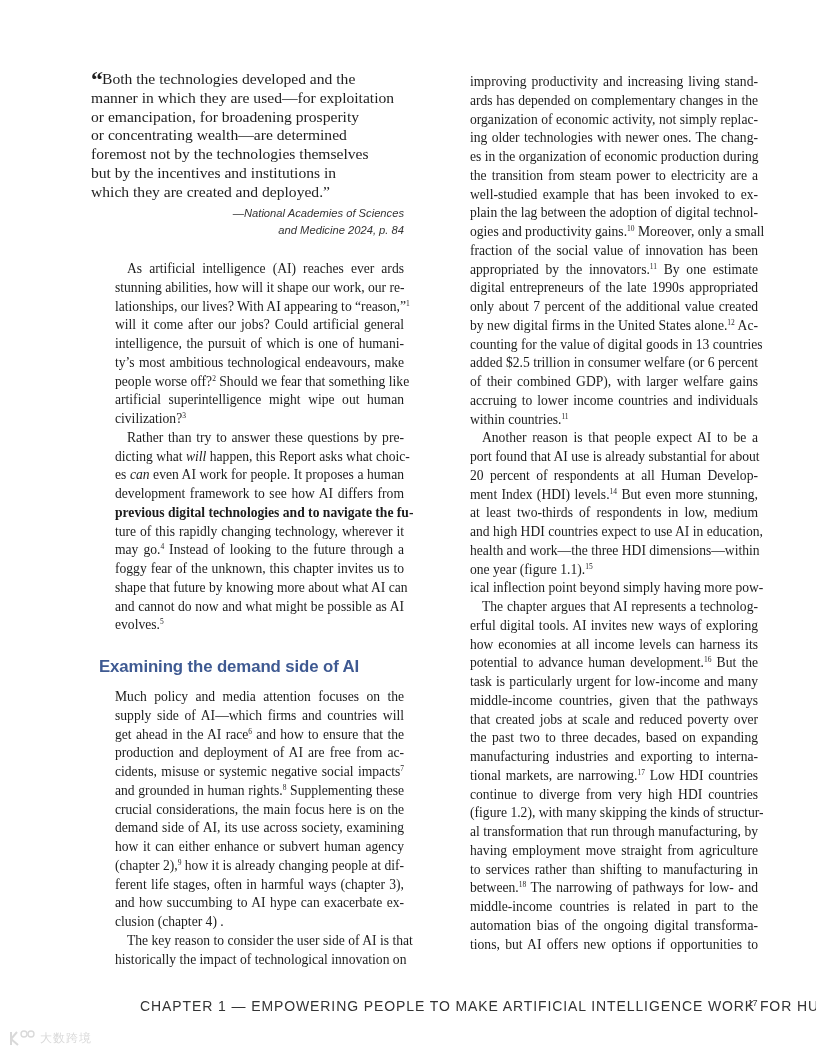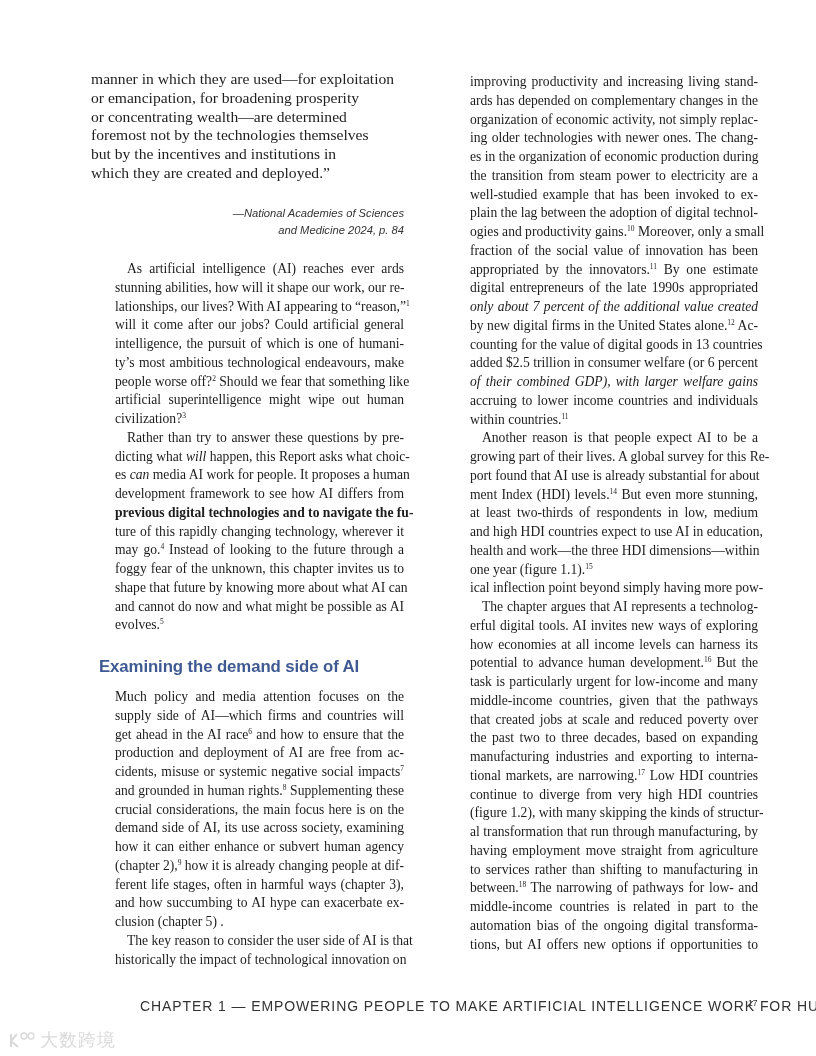--- a/index.html
+++ b/index.html
@@ -23,28 +23,29 @@
   .right { left: 470px; top: 73px; width: 288px; }
 
   .heading { position: absolute; left: 91px; top: 649px; font-family: "Liberation Sans", "DejaVu Sans", sans-serif; font-weight: bold; font-size: 16.8px; color: #3f5a92; white-space: nowrap; letter-spacing: -0.1px; }
 
   .footer { position: absolute; left: 140px; top: 998px; width: 546px; font-family: "Liberation Sans", "DejaVu Sans", sans-serif; font-size: 14px; letter-spacing: 0.9px; color: #333; white-space: nowrap; }
   .pagenum { position: absolute; left: 748px; top: 998px; font-family: "Liberation Sans", "DejaVu Sans", sans-serif; font-size: 8.6px; color: #333; }
 
   .watermark { position: absolute; left: 8px; top: 1028px; display: flex; align-items: center; gap: 4px; opacity: 0.55; }
   .watermark .wm-logo { width: 28px; height: 20px; position: relative; }
   .watermark .wm-logo svg { width: 28px; height: 20px; }
-  .watermark .wm-text { font-family: Liberation Sans, sans-serif; font-size: 18px; color: #bbb; letter-spacing: 1px; }
+  .watermark .wm-text { font-family: Liberation Sans, sans-serif; font-size: 12px; color: #bbb; letter-spacing: 1px; }
 </style>
 </head>
 <body>
 
 <div class="page">
 
   <div class="quote">
+    <span class="qline"><span class="qmark">“</span><span>Both the technologies developed and the</span></span>
     <span class="qline">manner in which they are used—for exploitation</span>
     <span class="qline">or emancipation, for broadening prosperity</span>
     <span class="qline">or concentrating wealth—are determined</span>
     <span class="qline">foremost not by the technologies themselves</span>
     <span class="qline">but by the incentives and institutions in</span>
     <span class="qline">which they are created and deployed.”</span>
   </div>
 
   <div class="attrib">
     <span>—National Academies of Sciences</span>
@@ -56,21 +57,21 @@
       <span class="ln"><span style="white-space: pre;">stunning abilities, how will it shape our work, our re-</span></span>
       <span class="ln"><span style="white-space: pre;">lationships, our lives? With AI appearing to “reason,”</span><sup>1</sup></span>
       <span class="ln"><span style="white-space: pre;">will it come after our jobs? Could artificial general</span></span>
       <span class="ln"><span style="white-space: pre;">intelligence, the pursuit of which is one of humani-</span></span>
       <span class="ln"><span style="white-space: pre;">ty’s most ambitious technological endeavours, make</span></span>
       <span class="ln"><span style="white-space: pre;">people worse off?</span><sup>2</sup><span style="white-space: pre;"> Should we fear that something like</span></span>
       <span class="ln"><span style="white-space: pre;">artificial superintelligence might wipe out human</span></span>
       <span class="ln last"><span style="white-space: pre;">civilization?</span><sup>3</sup></span>
       <span class="ln indent"><span style="white-space: pre;">Rather than try to answer these questions by pre-</span></span>
       <span class="ln"><span style="white-space: pre;">dicting what </span><em style="white-space: pre;">will</em><span style="white-space: pre;"> happen, this Report asks what choic-</span></span>
-      <span class="ln"><span style="white-space: pre;">es </span><em style="white-space: pre;">can</em><span style="white-space: pre;"> media AI work for people. It proposes a human</span></span>
+      <span class="ln"><span style="white-space: pre;">es </span><em style="white-space: pre;">can</em><span style="white-space: pre;"> even AI work for people. It proposes a human</span></span>
       <span class="ln"><span style="white-space: pre;">development framework to see how AI differs from</span></span>
       <span class="ln"><span style="white-space: pre; font-weight: bold;">previous digital technologies and to navigate the fu-</span></span>
       <span class="ln"><span style="white-space: pre;">ture of this rapidly changing technology, wherever it</span></span>
       <span class="ln"><span style="white-space: pre;">may go.</span><sup>4</sup><span style="white-space: pre;"> Instead of looking to the future through a</span></span>
       <span class="ln"><span style="white-space: pre;">foggy fear of the unknown, this chapter invites us to</span></span>
       <span class="ln"><span style="white-space: pre;">shape that future by knowing more about what AI can</span></span>
       <span class="ln"><span style="white-space: pre;">and cannot do now and what might be possible as AI</span></span>
       <span class="ln last"><span style="white-space: pre;">evolves.</span><sup>5</sup></span>
     </div>
 
@@ -82,48 +83,48 @@
       <span class="ln"><span style="white-space: pre;">get ahead in the AI race</span><sup>6</sup><span style="white-space: pre;"> and how to ensure that the</span></span>
       <span class="ln"><span style="white-space: pre;">production and deployment of AI are free from ac-</span></span>
       <span class="ln"><span style="white-space: pre;">cidents, misuse or systemic negative social impacts</span><sup>7</sup></span>
       <span class="ln"><span style="white-space: pre;">and grounded in human rights.</span><sup>8</sup><span style="white-space: pre;"> Supplementing these</span></span>
       <span class="ln"><span style="white-space: pre;">crucial considerations, the main focus here is on the</span></span>
       <span class="ln"><span style="white-space: pre;">demand side of AI, its use across society, examining</span></span>
       <span class="ln"><span style="white-space: pre;">how it can either enhance or subvert human agency</span></span>
       <span class="ln"><span style="white-space: pre;">(chapter 2),</span><sup>9</sup><span style="white-space: pre;"> how it is already changing people at dif-</span></span>
       <span class="ln"><span style="white-space: pre;">ferent life stages, often in harmful ways (chapter 3),</span></span>
       <span class="ln"><span style="white-space: pre;">and how succumbing to AI hype can exacerbate ex-</span></span>
-      <span class="ln last"><span style="white-space: pre;">clusion (chapter 5) .</span></span>
+      <span class="ln last"><span style="white-space: pre;">clusion (chapter 4) .</span></span>
       <span class="ln indent"><span style="white-space: pre;">The key reason to consider the user side of AI is that</span></span>
       <span class="ln"><span style="white-space: pre;">historically the impact of technological innovation on</span></span>
     </div>
 
   <div class="col right">
       <span class="ln"><span style="white-space: pre;">improving productivity and increasing living stand-</span></span>
       <span class="ln"><span style="white-space: pre;">ards has depended on complementary changes in the</span></span>
       <span class="ln"><span style="white-space: pre;">organization of economic activity, not simply replac-</span></span>
       <span class="ln"><span style="white-space: pre;">ing older technologies with newer ones. The chang-</span></span>
       <span class="ln"><span style="white-space: pre;">es in the organization of economic production during</span></span>
       <span class="ln"><span style="white-space: pre;">the transition from steam power to electricity are a</span></span>
       <span class="ln"><span style="white-space: pre;">well-studied example that has been invoked to ex-</span></span>
       <span class="ln"><span style="white-space: pre;">plain the lag between the adoption of digital technol-</span></span>
       <span class="ln"><span style="white-space: pre;">ogies and productivity gains.</span><sup>10</sup><span style="white-space: pre;"> Moreover, only a small</span></span>
       <span class="ln"><span style="white-space: pre;">fraction of the social value of innovation has been</span></span>
       <span class="ln"><span style="white-space: pre;">appropriated by the innovators.</span><sup>11</sup><span style="white-space: pre;"> By one estimate</span></span>
       <span class="ln"><span style="white-space: pre;">digital entrepreneurs of the late 1990s appropriated</span></span>
-      <span class="ln"><span style="white-space: pre; font-style: italic;">only about 7 percent of the additional value created</span></span>
+      <span class="ln"><span style="white-space: pre;">only about 7 percent of the additional value created</span></span>
       <span class="ln"><span style="white-space: pre;">by new digital firms in the United States alone.</span><sup>12</sup><span style="white-space: pre;"> Ac-</span></span>
       <span class="ln"><span style="white-space: pre;">counting for the value of digital goods in 13 countries</span></span>
       <span class="ln"><span style="white-space: pre;">added $2.5 trillion in consumer welfare (or 6 percent</span></span>
-      <span class="ln"><span style="white-space: pre; font-style: italic;">of their combined GDP), with larger welfare gains</span></span>
+      <span class="ln"><span style="white-space: pre;">of their combined GDP), with larger welfare gains</span></span>
       <span class="ln"><span style="white-space: pre;">accruing to lower income countries and individuals</span></span>
       <span class="ln last"><span style="white-space: pre;">within countries.</span><sup>11</sup></span>
       <span class="ln indent"><span style="white-space: pre;">Another reason is that people expect AI to be a</span></span>
-      <span class="ln"><span style="white-space: pre;">growing part of their lives. A global survey for this Re-</span></span>
       <span class="ln"><span style="white-space: pre;">port found that AI use is already substantial for about</span></span>
+      <span class="ln"><span style="white-space: pre;">20 percent of respondents at all Human Develop-</span></span>
       <span class="ln"><span style="white-space: pre;">ment Index (HDI) levels.</span><sup>14</sup><span style="white-space: pre;"> But even more stunning,</span></span>
       <span class="ln"><span style="white-space: pre;">at least two-thirds of respondents in low, medium</span></span>
       <span class="ln"><span style="white-space: pre;">and high HDI countries expect to use AI in education,</span></span>
       <span class="ln"><span style="white-space: pre;">health and work—the three HDI dimensions—within</span></span>
       <span class="ln last"><span style="white-space: pre;">one year (figure 1.1).</span><sup>15</sup></span>
       <span class="ln"><span style="white-space: pre;">ical inflection point beyond simply having more pow-</span></span>
       <span class="ln indent"><span style="white-space: pre;">The chapter argues that AI represents a technolog-</span></span>
       <span class="ln"><span style="white-space: pre;">erful digital tools. AI invites new ways of exploring</span></span>
       <span class="ln"><span style="white-space: pre;">how economies at all income levels can harness its</span></span>
       <span class="ln"><span style="white-space: pre;">potential to advance human development.</span><sup>16</sup><span style="white-space: pre;"> But the</span></span>

